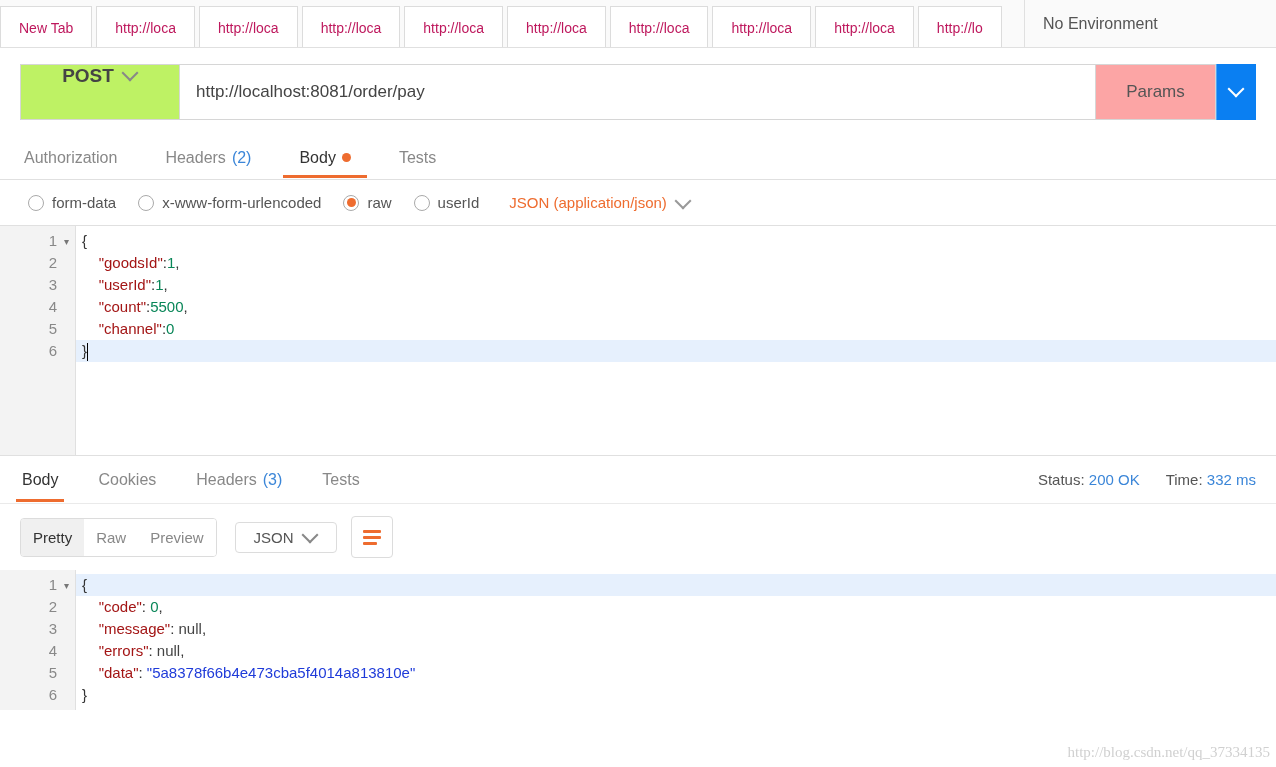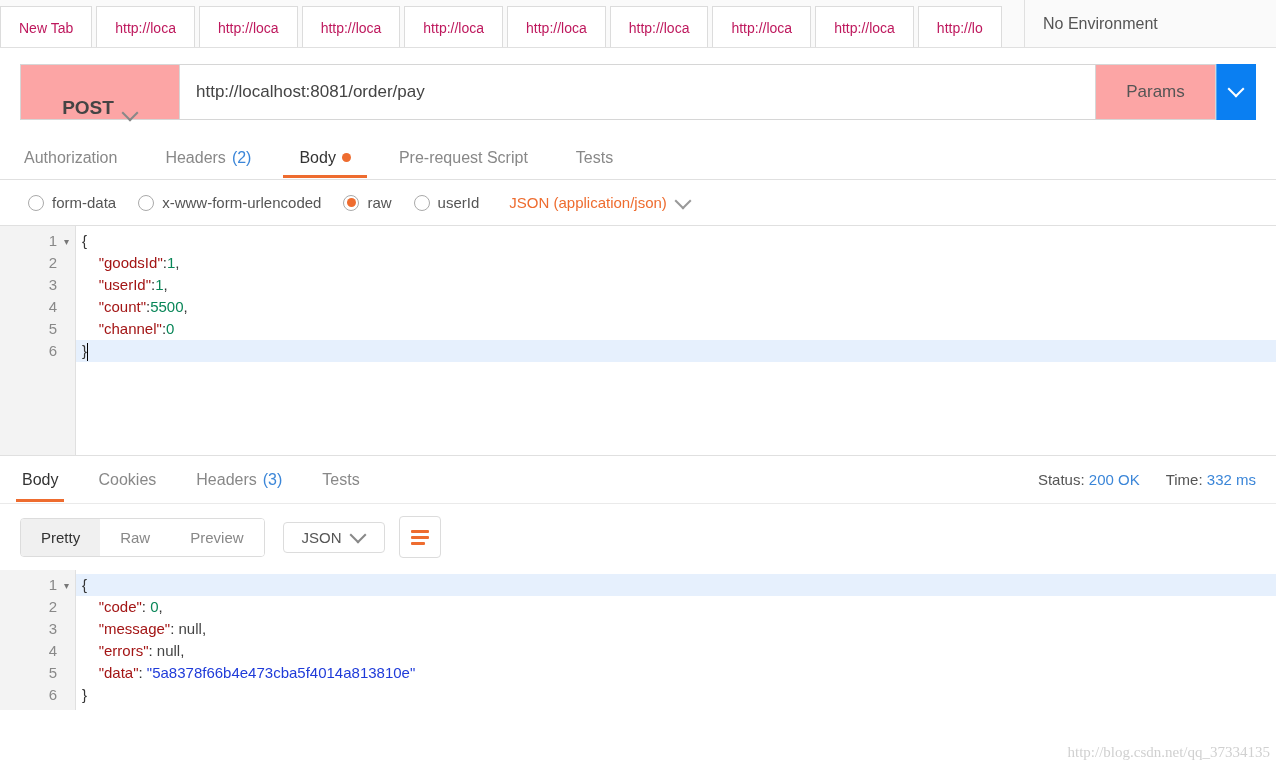--- a/index.html
+++ b/index.html
@@ -7,21 +7,21 @@
 
 
 .topbar { display: flex; height: 48px; border-bottom: 1px solid #e0e0e0; background: #fafafa; }
 .tabs { display: flex; flex: 1; overflow: hidden; }
 .tab { display: flex; align-items: center; padding: 0 18px; border: 1px solid #dcdcdc; border-bottom: none; margin-right: 4px; margin-top: 6px; background: #fff; font-size: 14px; color: #be185d; white-space: nowrap; overflow: hidden; height: 42px; position: relative; }
 .tab.first { border-top-left-radius: 0; }
 .env-selector { width: 252px; display: flex; align-items: center; padding: 0 18px; font-size: 16px; color: #555; border-left: 1px solid #e0e0e0; }
 
 
 .request-row { display: flex; align-items: stretch; padding: 16px 20px; gap: 0; }
-.method-select { display: flex; align-items: flex-end; justify-content: center; gap: 10px; width: 160px; height: 56px; border: 1px solid #d6d6d6; background: #fca5a5; font-size: 19px; font-weight: 600; color: #444; cursor: pointer; }
+.method-select { display: flex; align-items: flex-start; justify-content: center; gap: 10px; width: 160px; height: 56px; border: 1px solid #d6d6d6; background: #bef264; font-size: 19px; font-weight: 600; color: #444; cursor: pointer; }
 .chevron-down { width: 14px; height: 14px; }
 .chevron-down::before { content: ""; display: inline-block; width: 10px; height: 10px; border-right: 2px solid #888; border-bottom: 2px solid #888; transform: rotate(45deg); position: relative; top: -3px; }
 .url-input { flex: 1; height: 56px; border: 1px solid #d6d6d6; border-left: none; padding: 0 16px; font-size: 17px; color: #444; outline: none; }
 .params-btn { width: 120px; height: 56px; display: flex; align-items: center; justify-content: center; border: 1px solid #d6d6d6; border-left: none; font-size: 17px; color: #555; cursor: pointer; background: #fca5a5; }
 .send-btn { width: 110px; height: 56px; display: flex; align-items: center; justify-content: center; background: #0a7ff2; color: #fff; font-size: 19px; font-weight: 500; margin-left: 14px; cursor: pointer; }
 .send-drop { width: 40px; height: 56px; display: flex; align-items: center; justify-content: center; background: #0a7ff2; border-left: 1px solid rgba(255,255,255,0.3); cursor: pointer; }
 .send-drop .chevron-down::before { border-color: #fff; }
 
 
 .req-tabs { display: flex; gap: 40px; padding: 0 20px; border-bottom: 1px solid #e0e0e0; align-items: center; height: 44px; }
@@ -59,21 +59,21 @@
 .resp-tabs { display: flex; gap: 36px; flex: 1; }
 .resp-tab { font-size: 16px; color: #888; padding: 12px 2px; cursor: pointer; position: relative; display: flex; gap: 6px; }
 .resp-tab.active { color: #333; }
 .resp-tab.active::after { content: ""; position: absolute; left: -4px; right: -4px; bottom: -1px; height: 3px; background: #ee6c2f; }
 .resp-meta { font-size: 15px; color: #555; display: flex; gap: 26px; }
 .meta-val { color: #3b86d8; }
 
 
 .resp-toolbar { display: flex; align-items: center; gap: 0; padding: 12px 20px; border-top: 1px solid #eaeaea; }
 .view-modes { display: flex; border: 1px solid #dcdcdc; border-radius: 4px; overflow: hidden; }
-.view-mode { padding: 10px 20px; font-size: 15px; color: #888; cursor: pointer; background: #fff; }
+.view-mode { padding: 10px 12px; font-size: 15px; color: #888; cursor: pointer; background: #fff; }
 .view-mode.active { background: #f0f0f0; color: #333; }
 .format-select { margin-left: 18px; display: flex; align-items: center; gap: 10px; padding: 6px 18px; border: 1px solid #dcdcdc; border-radius: 4px; font-size: 15px; color: #555; cursor: pointer; }
 .wrap-btn { margin-left: 14px; width: 42px; height: 42px; display: flex; align-items: center; justify-content: center; border: 1px solid #dcdcdc; border-radius: 4px; cursor: pointer; }
 .wrap-icon { display: flex; flex-direction: column; gap: 3px; }
 .wrap-icon span { display: block; width: 18px; height: 3px; background: #ee6c2f; border-radius: 1px; }
 .wrap-icon span:last-child { width: 14px; position: relative; }
 
 
 .resp-editor { font-family: Consolas, Monaco, monospace; font-size: 15px; display: flex; }
 .watermark { position: absolute; right: 6px; bottom: 6px; color: #d0d0d0; font-size: 15px; font-family: SimSun, serif; }
@@ -136,21 +136,20 @@
 <div class="req-tabs">
   <div class="req-tab">Authorization</div>
   <div class="req-tab">
     <span>Headers</span>
     <span class="count">(2)</span>
   </div>
   <div class="req-tab active">
     <span>Body</span>
     <span class="dot"></span>
   </div>
-  <div class="req-tab">Pre-request Script</div>
   <div class="req-tab">Tests</div>
 </div>
 
 <div class="body-types">
   <label class="radio-opt">
     <span class="radio"></span>
     <span>form-data</span>
   </label>
   <label class="radio-opt">
     <span class="radio"></span>

